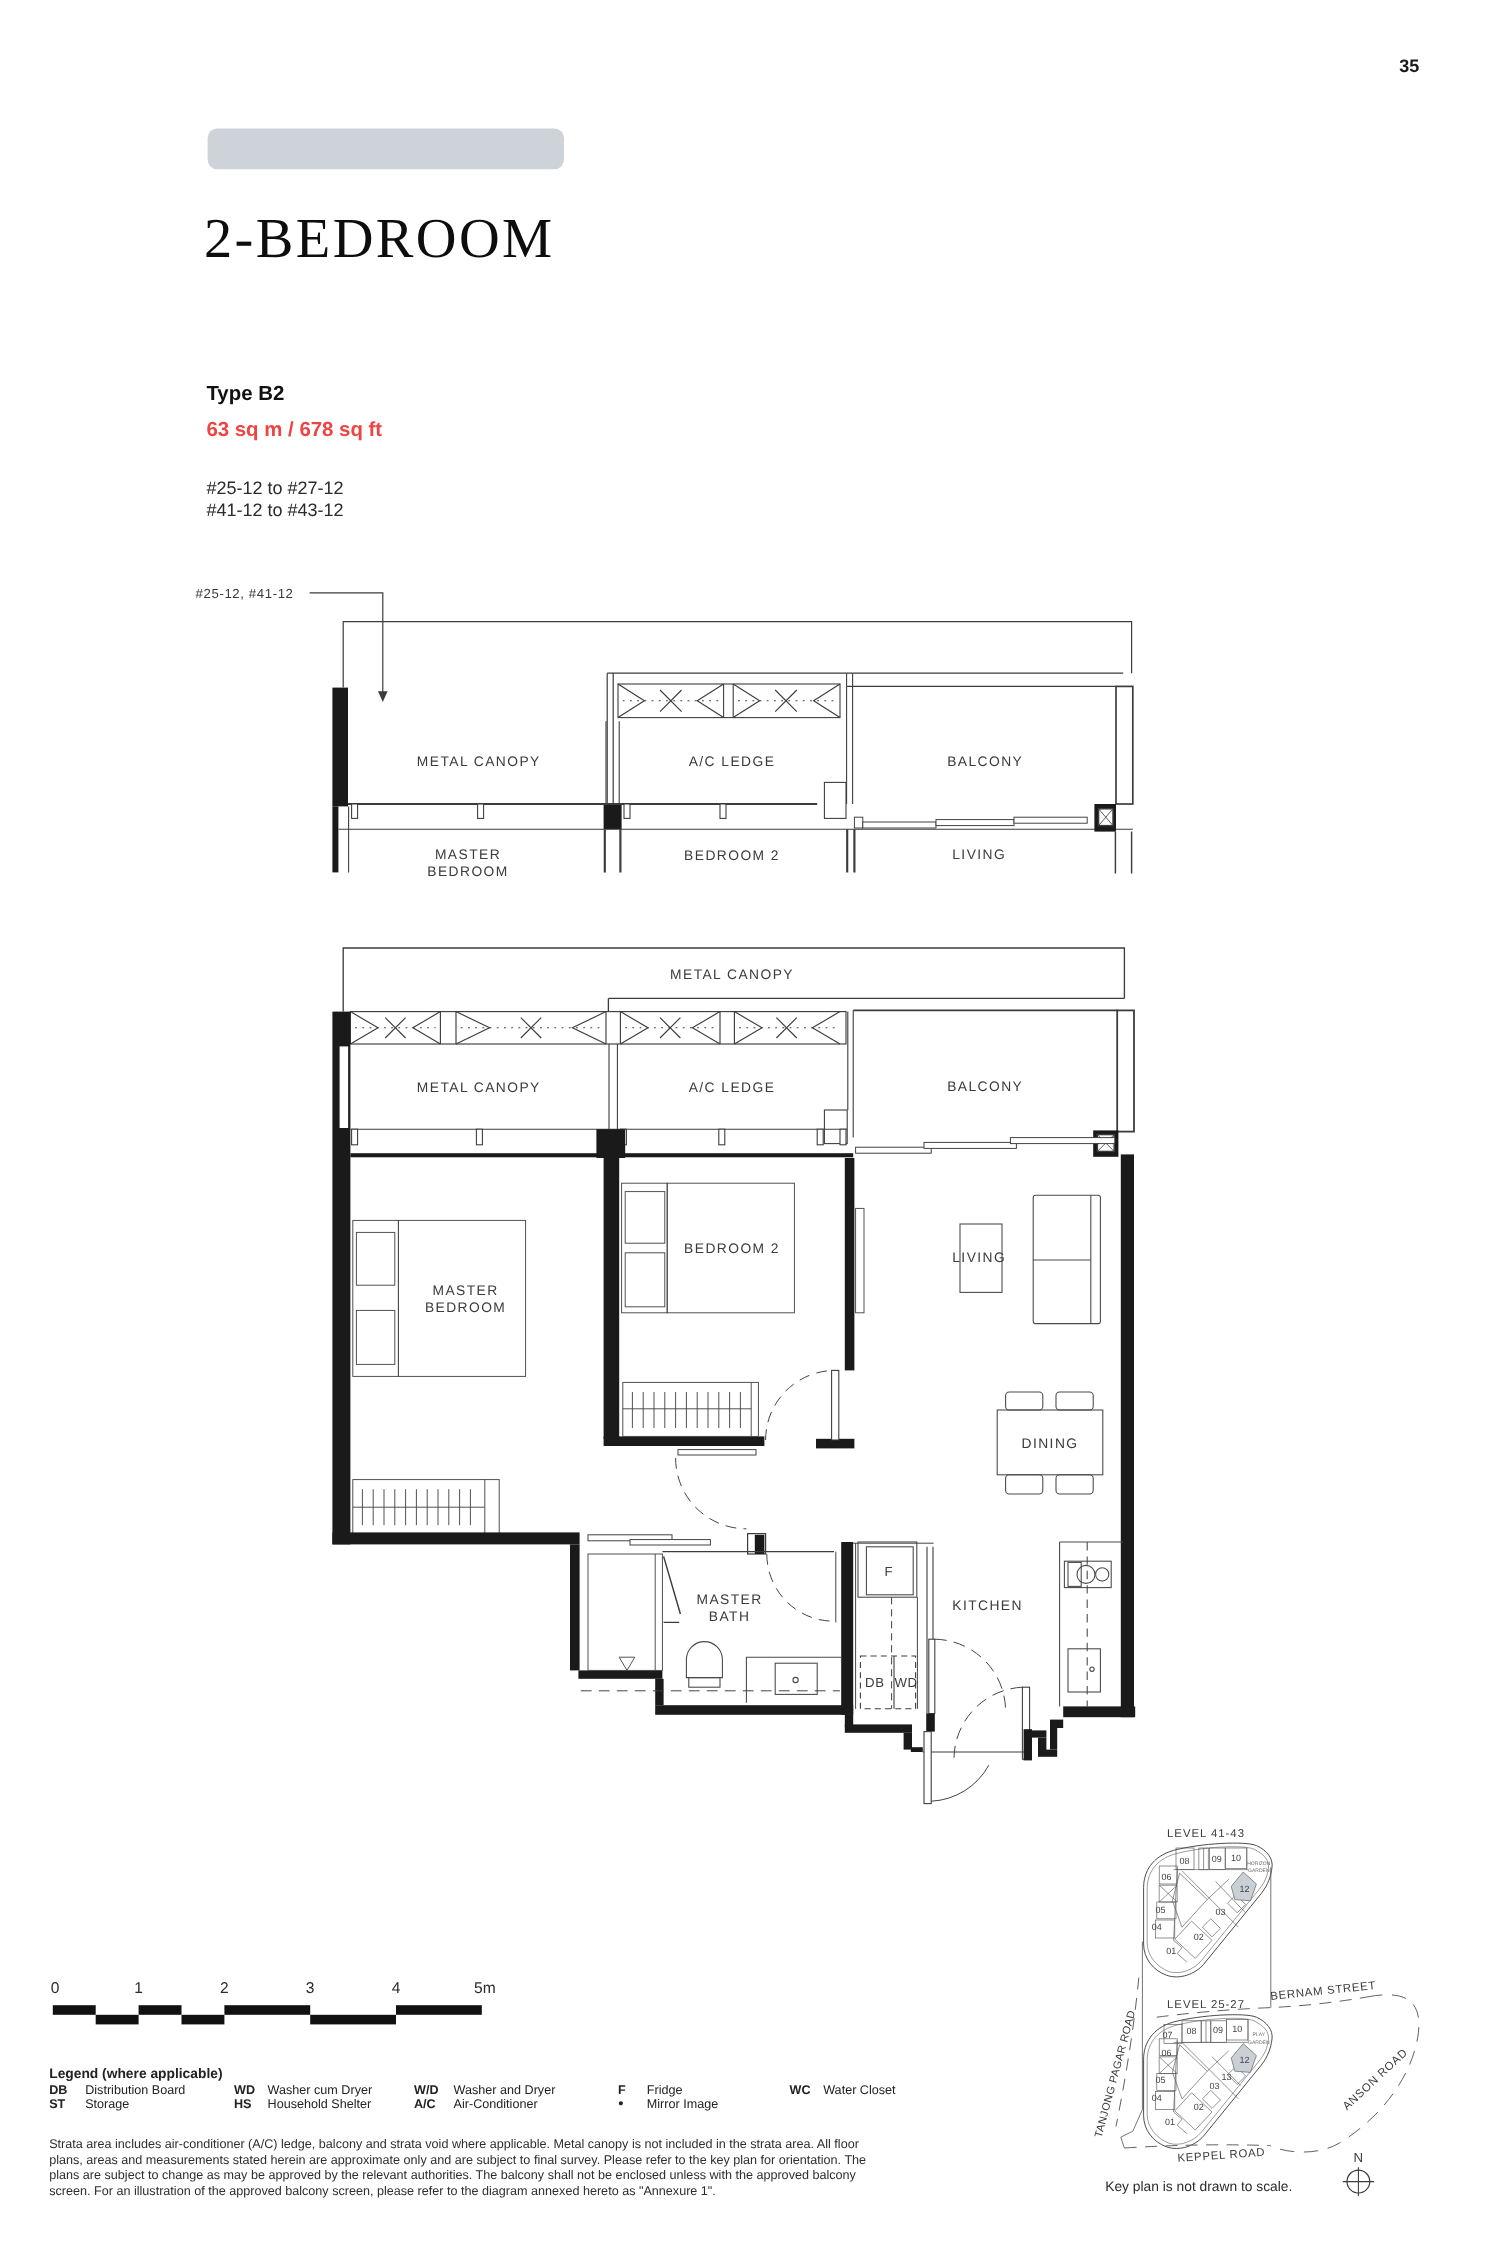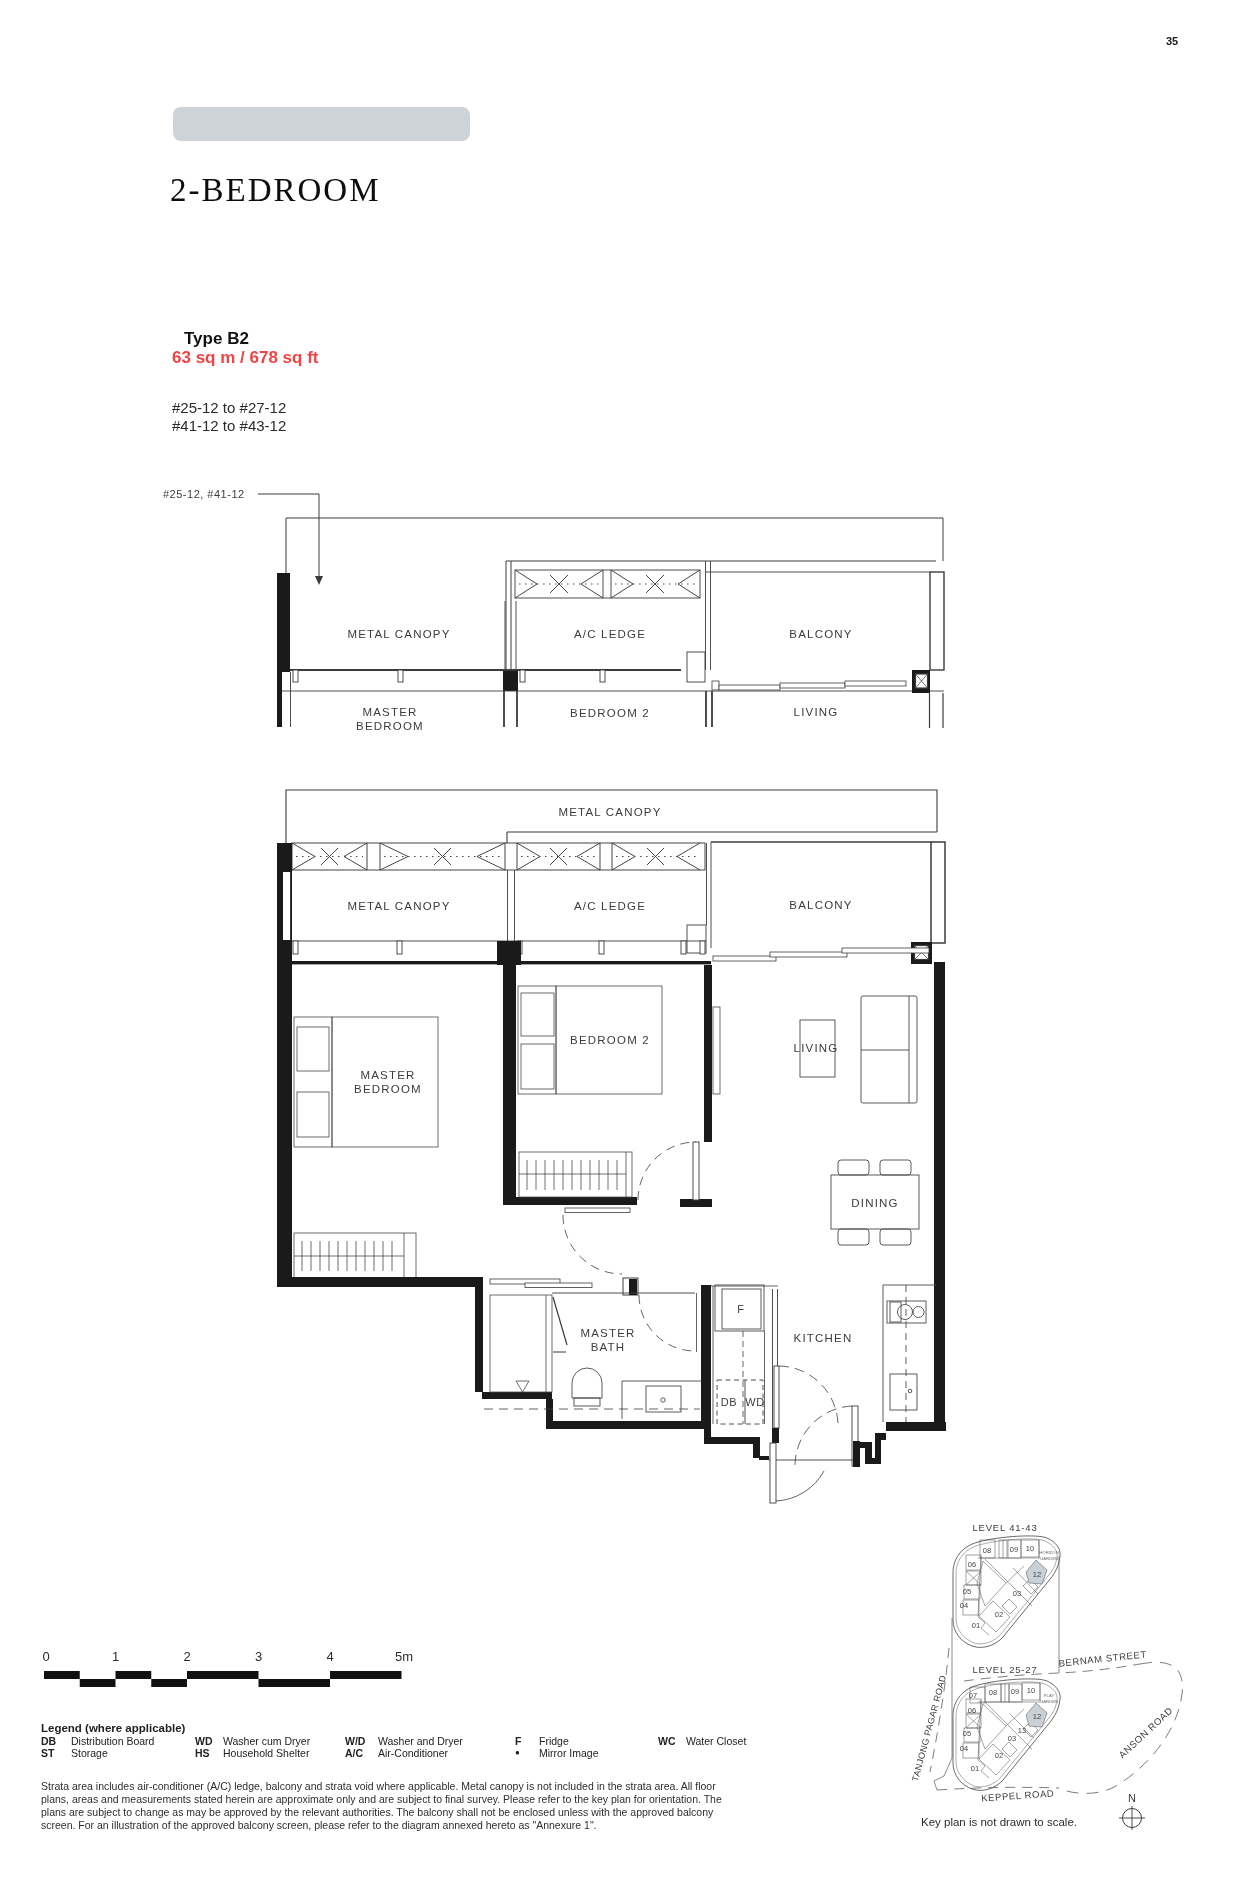--- a/index.html
+++ b/index.html
@@ -3,27 +3,27 @@
 <meta charset="utf-8">
 <style>
   html,body{margin:0;padding:0;background:#fff;}
   body{width:1241px;height:1878px;position:relative;font-family:"Liberation Sans",sans-serif;}
   .abs{position:absolute;}
   svg text{font-family:"Liberation Sans",sans-serif;}
 </style>
 </head>
 <body>
 
-<div class="abs" style="left:1166px;top:35px;width:30px;font-size:11px;font-weight:bold;color:#1a1a1a;">35</div>
+<div class="abs" style="left:1166px;top:47px;width:30px;font-size:15px;font-weight:bold;color:#1a1a1a;">35</div>
 
 <div class="abs" style="left:173px;top:107px;width:297px;height:34px;background:#cdd3d9;border-radius:8px;"></div>
 
-<div class="abs" style="left:170px;top:172px;font-family:'Liberation Serif',serif;font-size:33px;color:#0d0d0d;letter-spacing:2px;">2-BEDROOM</div>
-
-<div class="abs" style="left:184px;top:318px;font-size:17px;font-weight:bold;color:#111;margin-top:11px;">Type B2</div>
+<div class="abs" style="left:170px;top:172px;font-family:'Liberation Serif',serif;font-size:47px;color:#0d0d0d;letter-spacing:2px;">2-BEDROOM</div>
+
+<div class="abs" style="left:172px;top:318px;font-size:17px;font-weight:bold;color:#111;">Type B2</div>
 
 <div class="abs" style="left:172px;top:348px;font-size:17px;font-weight:bold;color:#ef4444;">63 sq m / 678 sq ft</div>
 
 <div class="abs" style="left:172px;top:399px;font-size:15px;color:#2b2b2b;line-height:18px;text-align:center;">#25-12 to #27-12<br>#41-12 to #43-12</div>
 
 <svg class="abs" style="left:0;top:0;" width="1241" height="1878" viewBox="0 0 1241 1878" fill="none" stroke-linecap="butt">
 <g id="upperdiag" stroke="#3c3c3c" stroke-width="1">
 
   <text x="163" y="498" font-size="11" letter-spacing="0.5" fill="#3c3c3c" stroke="none">#25-12, #41-12</text>
 

